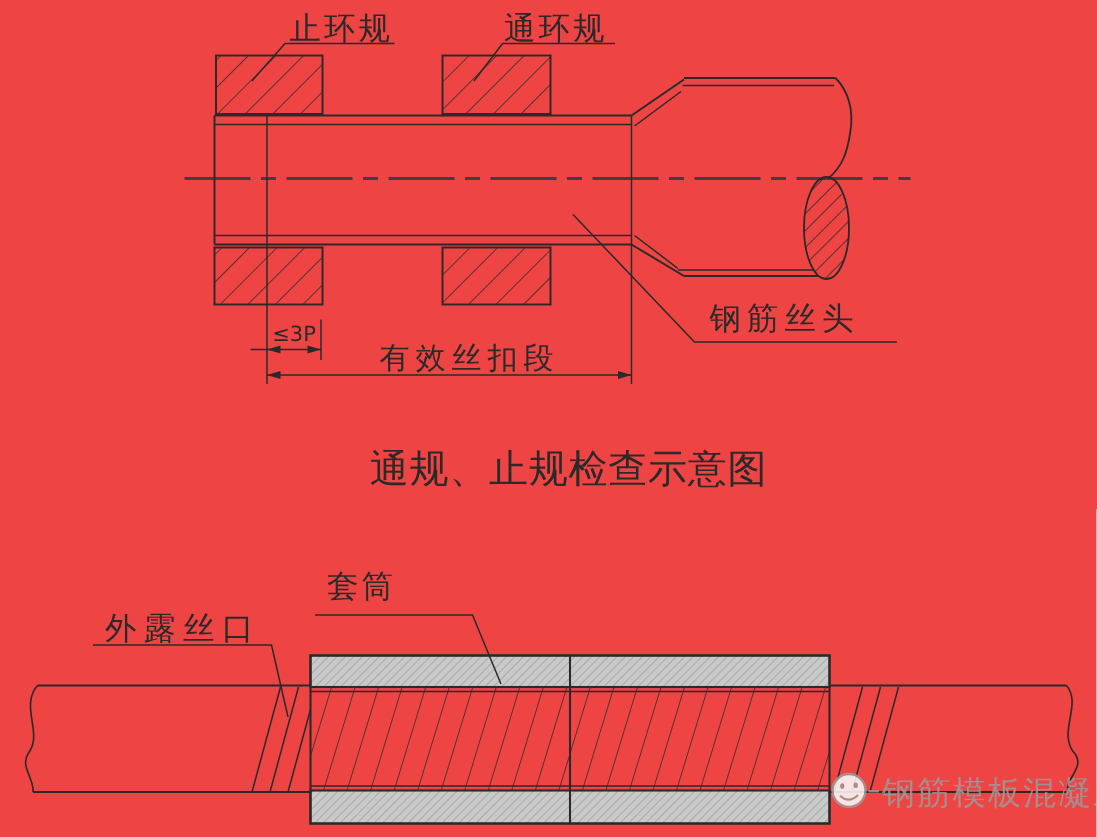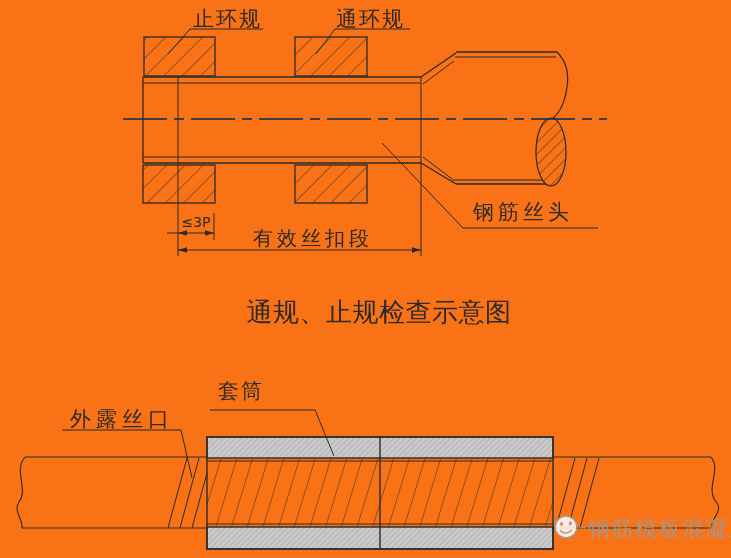--- a/index.html
+++ b/index.html
@@ -1,16 +1,16 @@
 <!DOCTYPE html>
 <html><head>
 <meta charset="utf-8">
 <style>
   html,body{margin:0;padding:0;background:#fff;}
-  .canvas{position:relative;width:731px;height:558px;background:#f97316;overflow:hidden;
+  .canvas{position:relative;width:731px;height:558px;background:#ef4444;overflow:hidden;
           font-family:"DejaVu Sans",sans-serif;}
   svg text{fill:#2a2a2a;}
   svg .cad-label{font-family:"DejaVu Sans",sans-serif;}
   svg .caption{font-family:"DejaVu Serif",serif;}
   svg .wm{font-family:"DejaVu Sans",sans-serif;fill:#9b9b9b;}
 </style>
 </head>
 <body>
 
 <div class="canvas">

